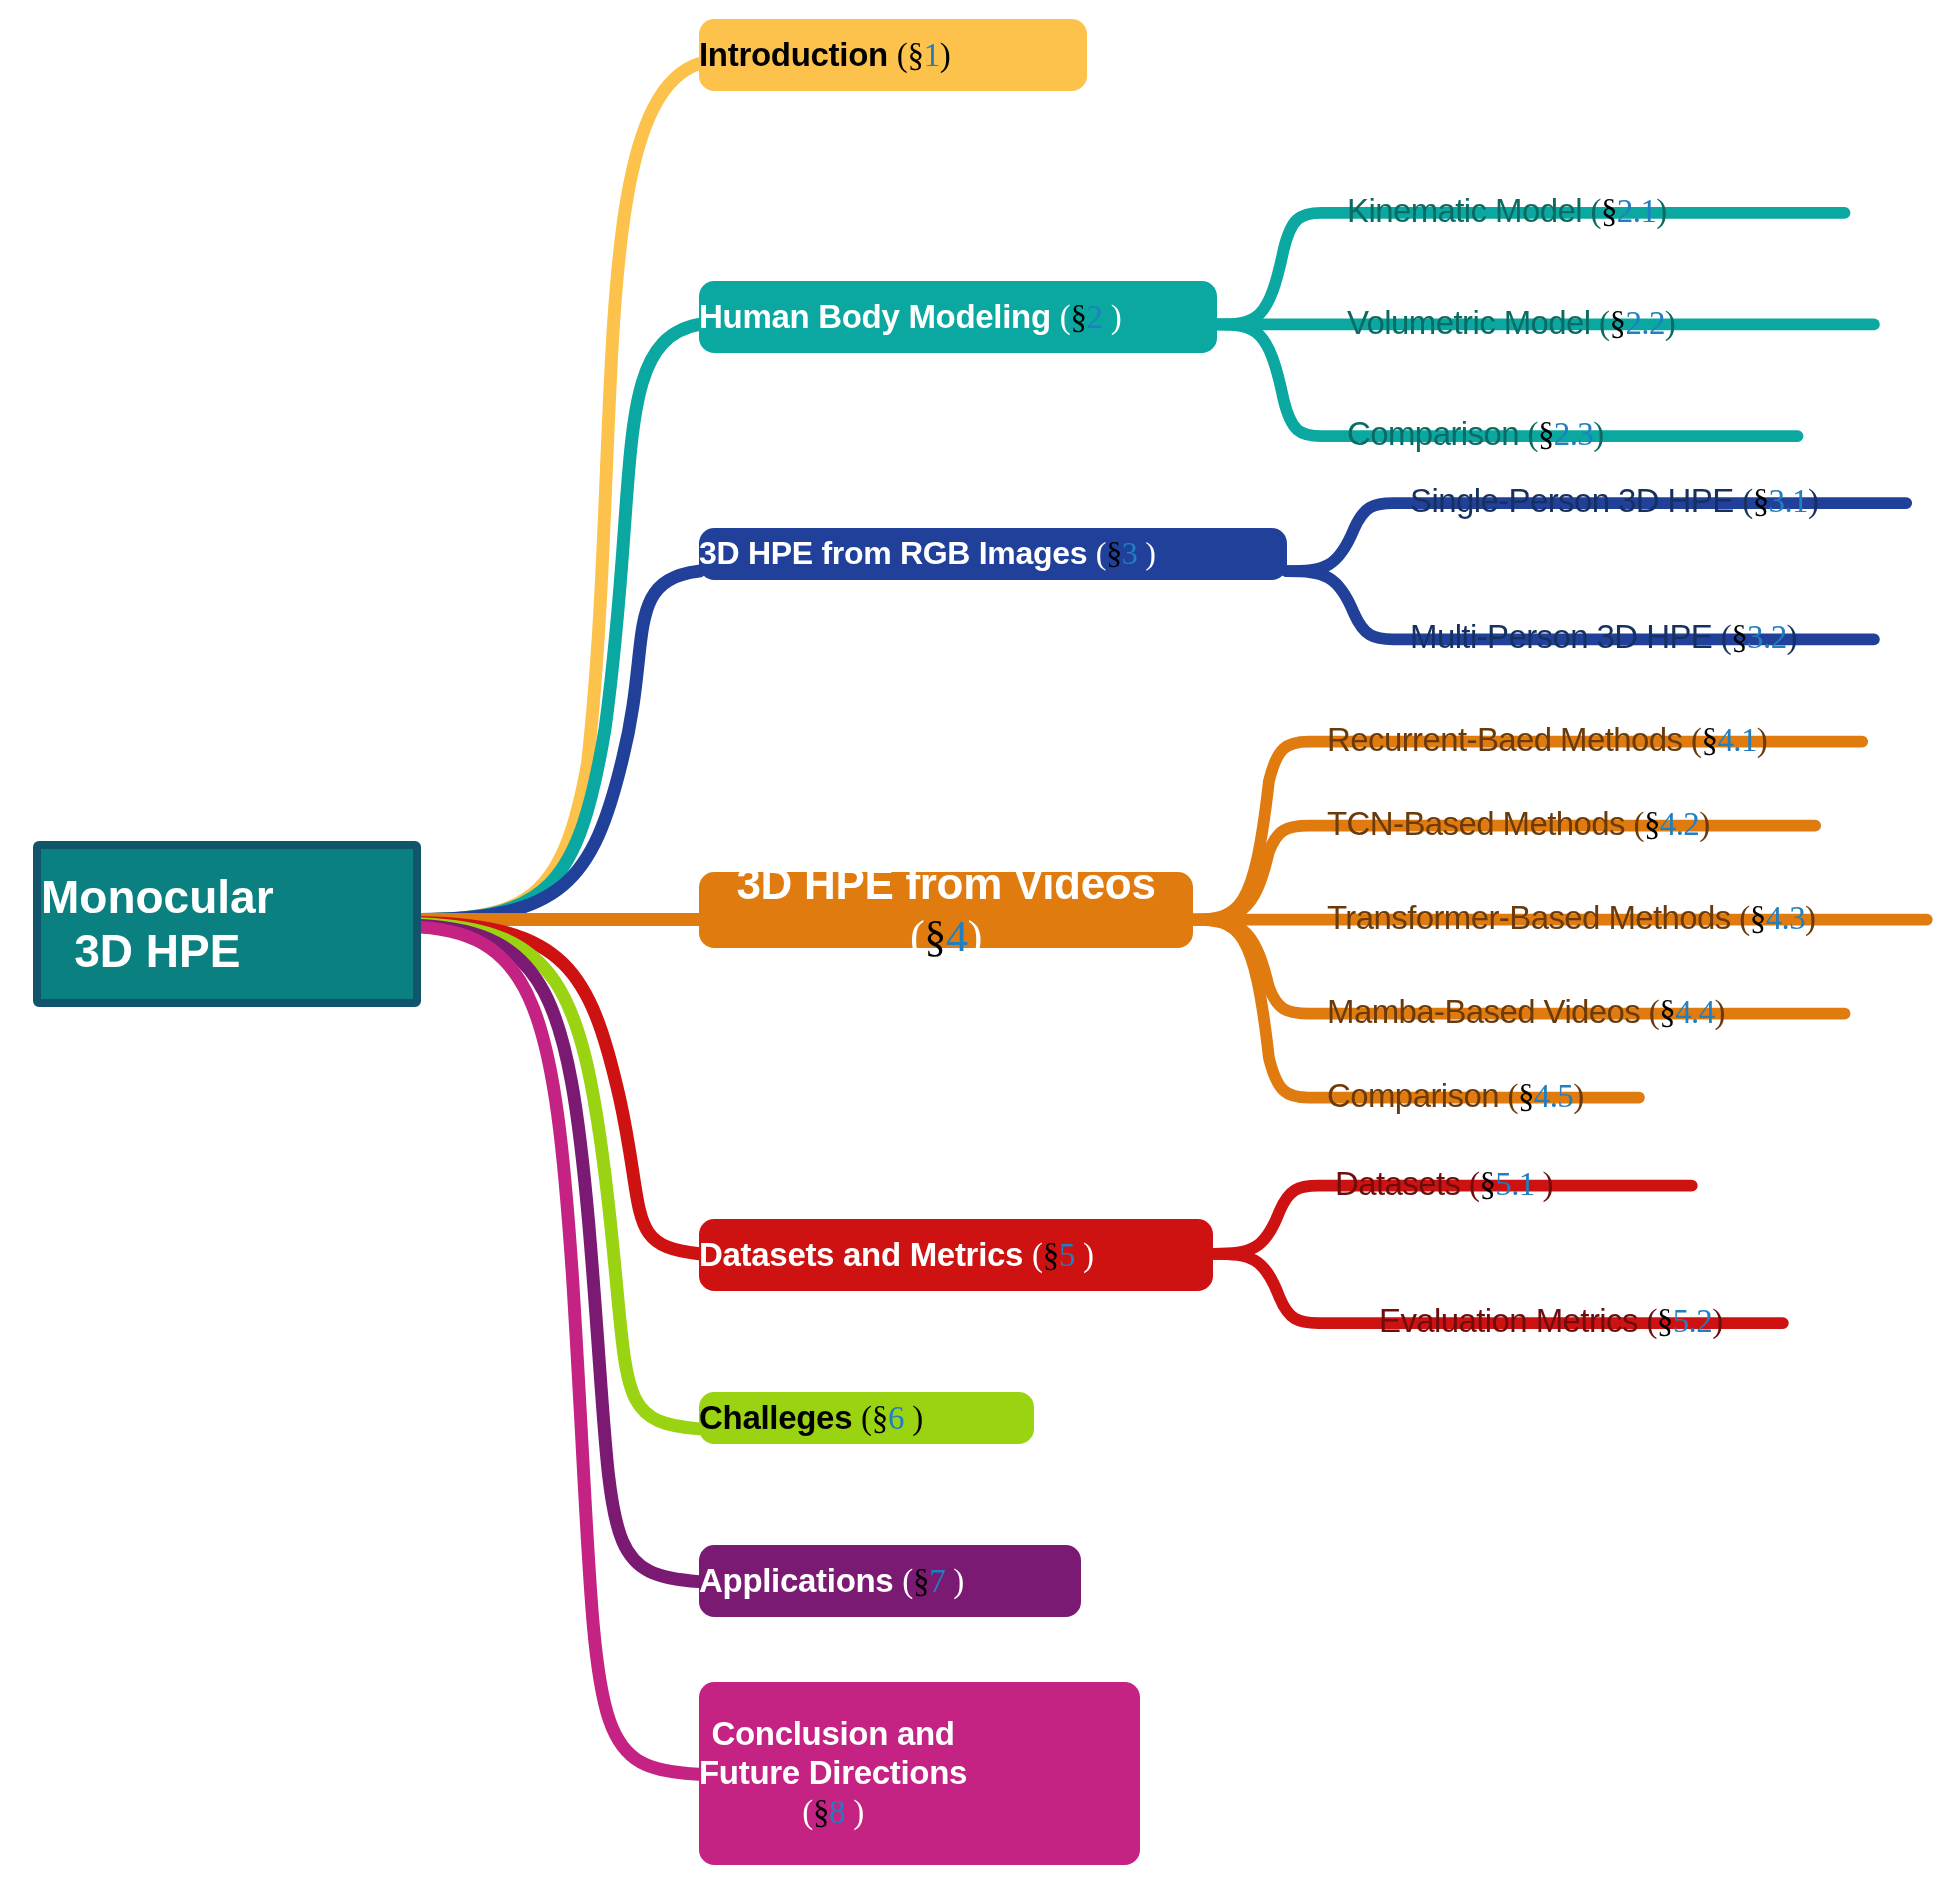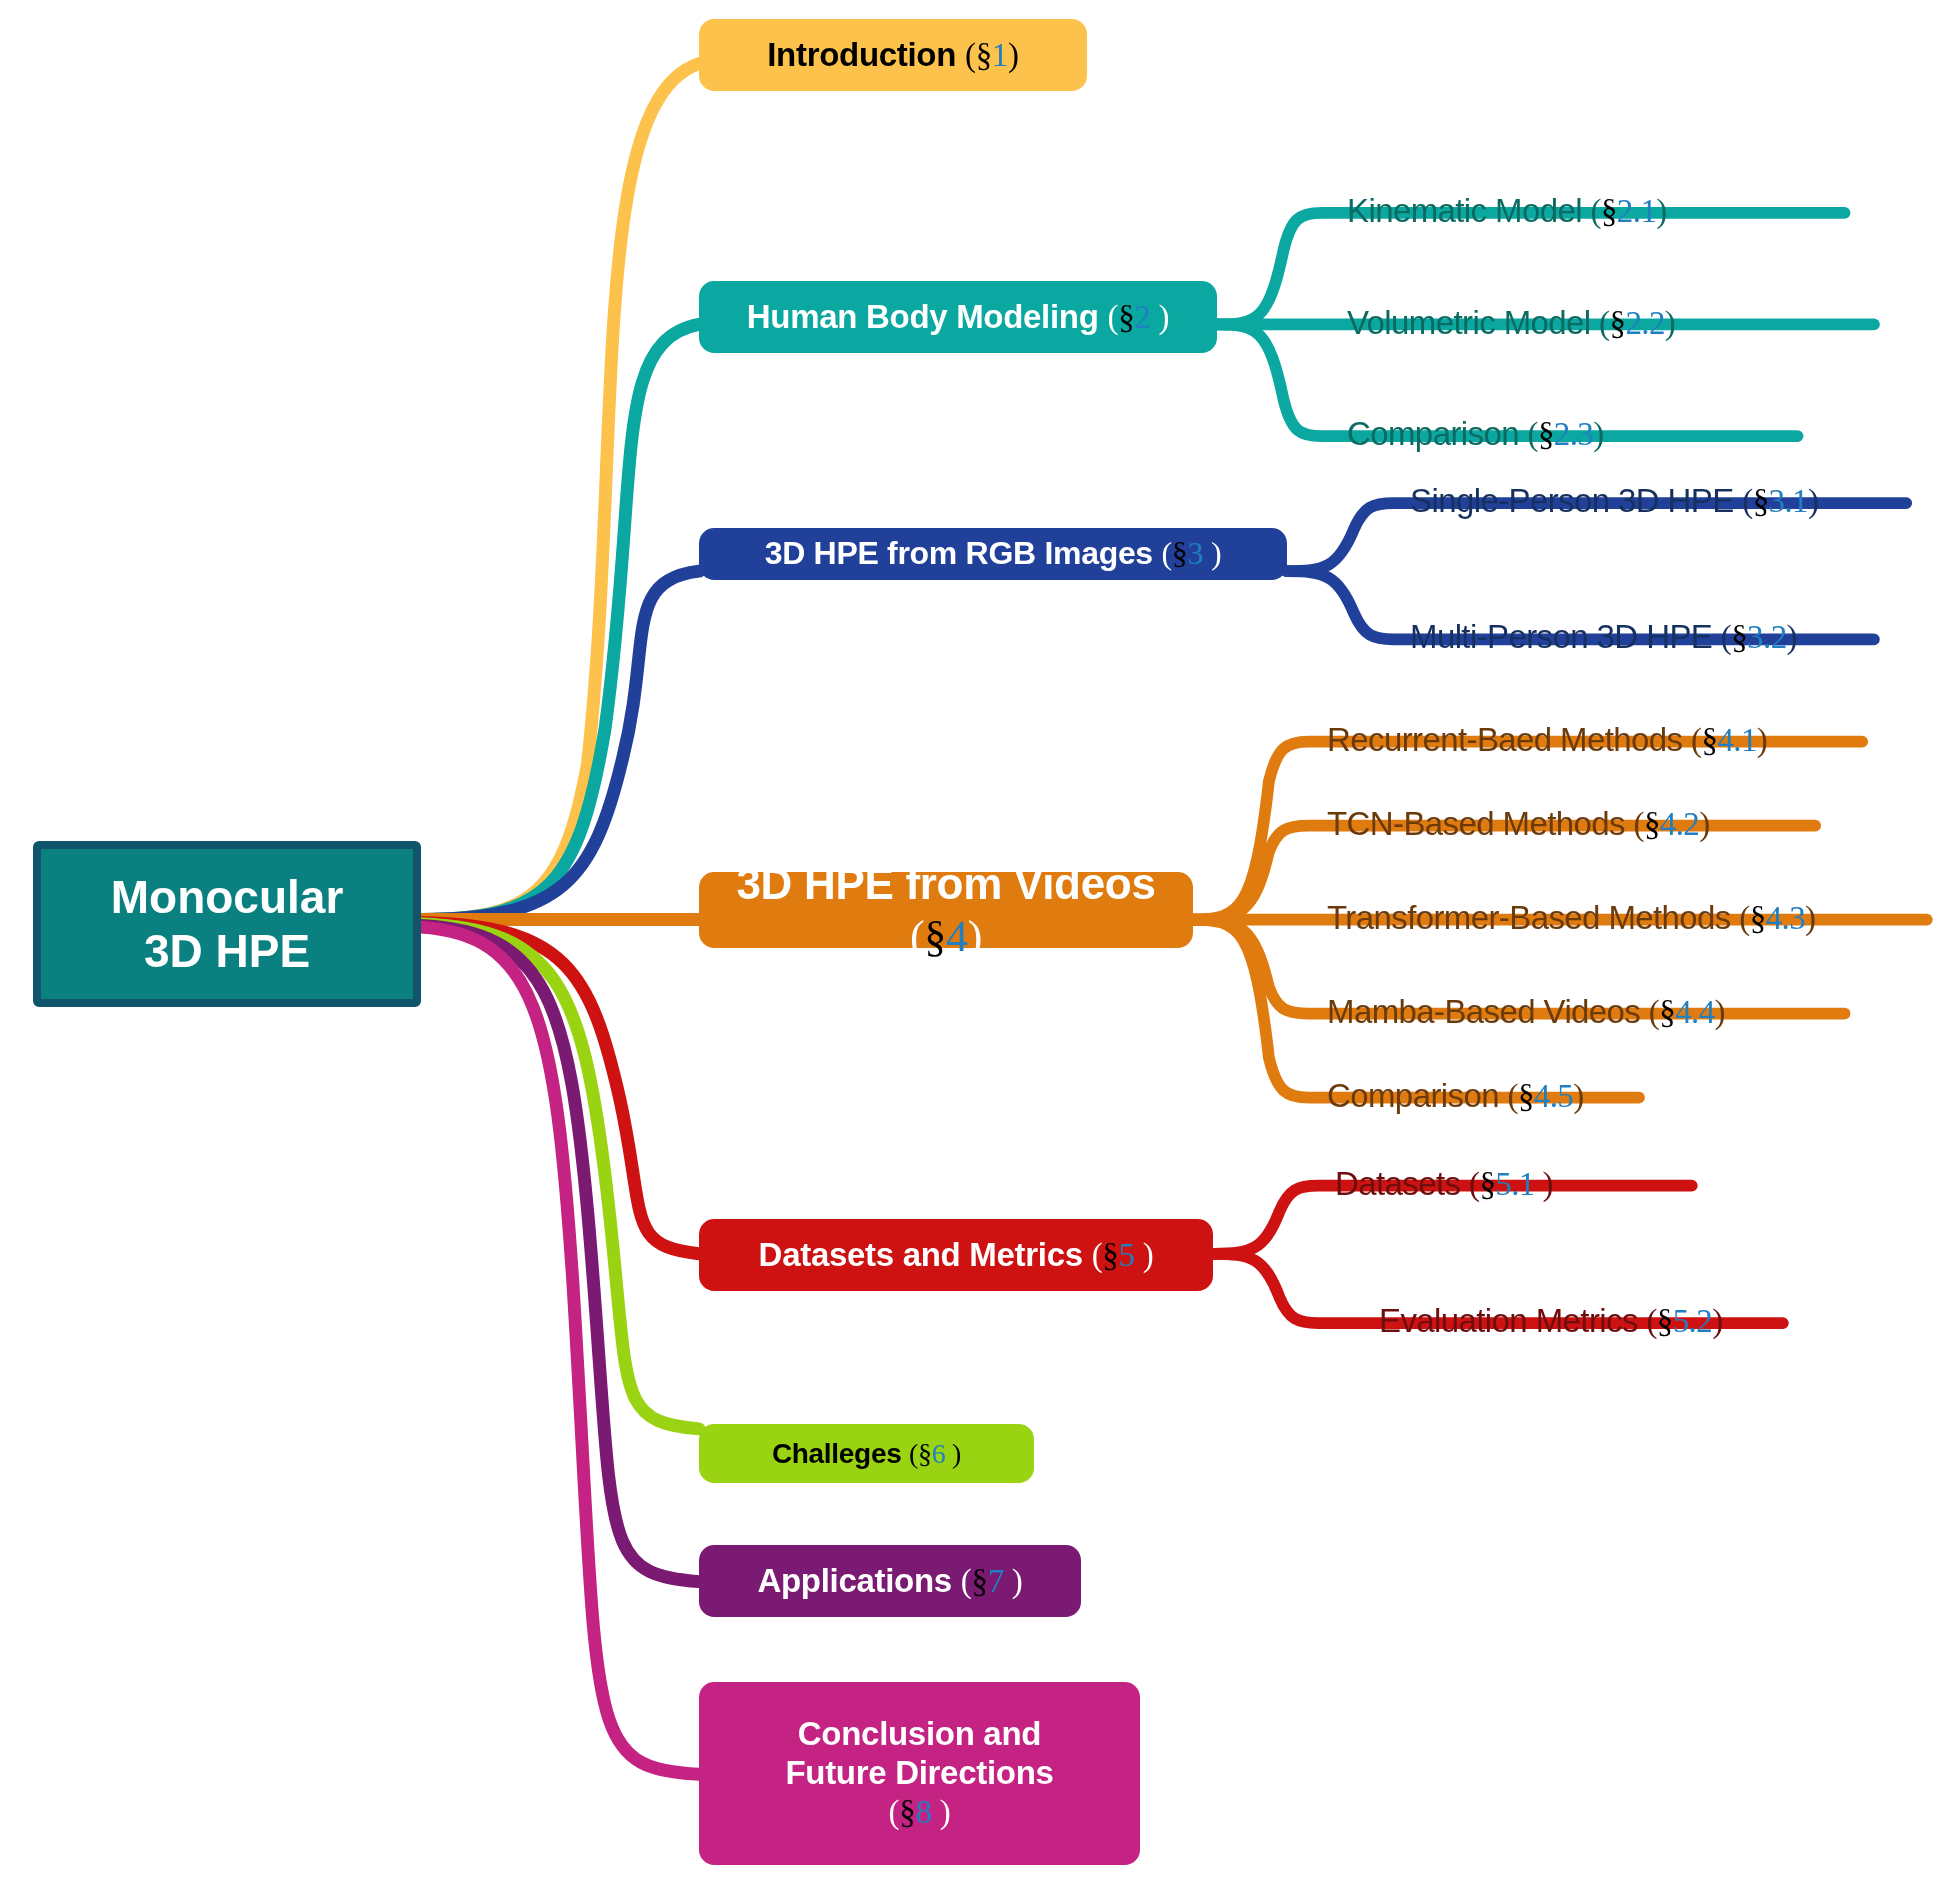--- a/index.html
+++ b/index.html
@@ -21,21 +21,21 @@
     top: 0;
     width: 1955px;
     height: 1889px;
     pointer-events: none;
   }
   .node {
     position: absolute;
     box-sizing: border-box;
     display: flex;
     align-items: center;
-    justify-content: center;
+    justify-content: flex-start;
     text-align: center;
     border-radius: 15.3px;
     font-weight: bold;
     line-height: 1.18;
     letter-spacing: -0.3px;
   }
   .node-root {
     border-radius: 6px;
     font-size: 46px;
     letter-spacing: 0px;
@@ -217,22 +217,22 @@
       <span class="sec"> (<span class="sgl">§</span><span class="secnum">5.1</span> )</span>
     </span>
   </div>
   <div class="leaf" style="left:1335px; top:1304px; height:36px; font-size:33px; color:#6e0d0d;margin-left:44px;">
     <span>
       <span>Evaluation Metrics </span>
       <span class="sec"> (<span class="sgl">§</span><span class="secnum">5.2</span>)</span>
     </span>
   </div>
 
-  <div class="node" style="left:699px; top:1392px; width:335px; height:59px;
-              background:#9ad312; color:#000000; font-size:28px;margin-top:32px;">
+  <div class="node" style="left:699px; top:1392px; width:335px; height:52px;
+              background:#9ad312; color:#000000; font-size:33px;">
     <span>
       <span>Challeges</span>
       <span class="sec"> (<span class="sgl">§</span><span class="secnum">6</span> )</span>
     </span>
   </div>
 
   <div class="node" style="left:699px; top:1545px; width:382px; height:72px;
               background:#7b1a72; color:#ffffff; font-size:33px;">
     <span>
       <span>Applications</span>

